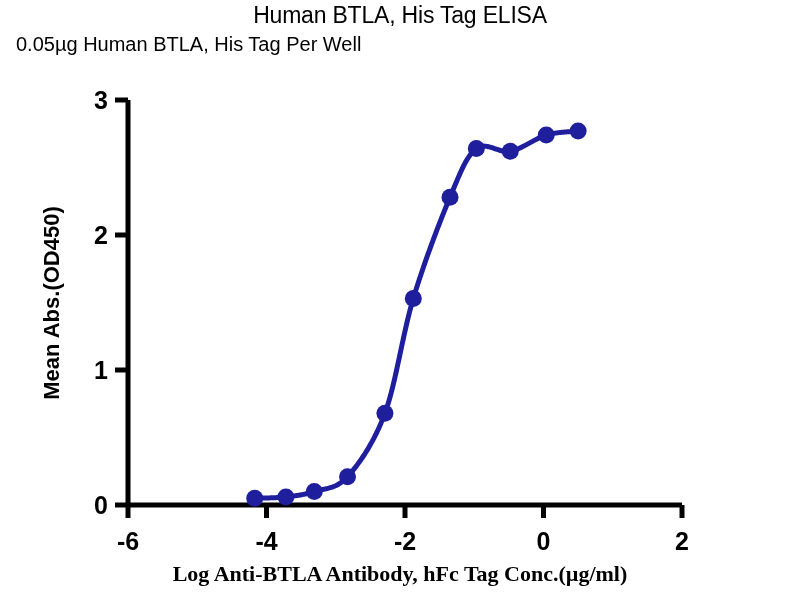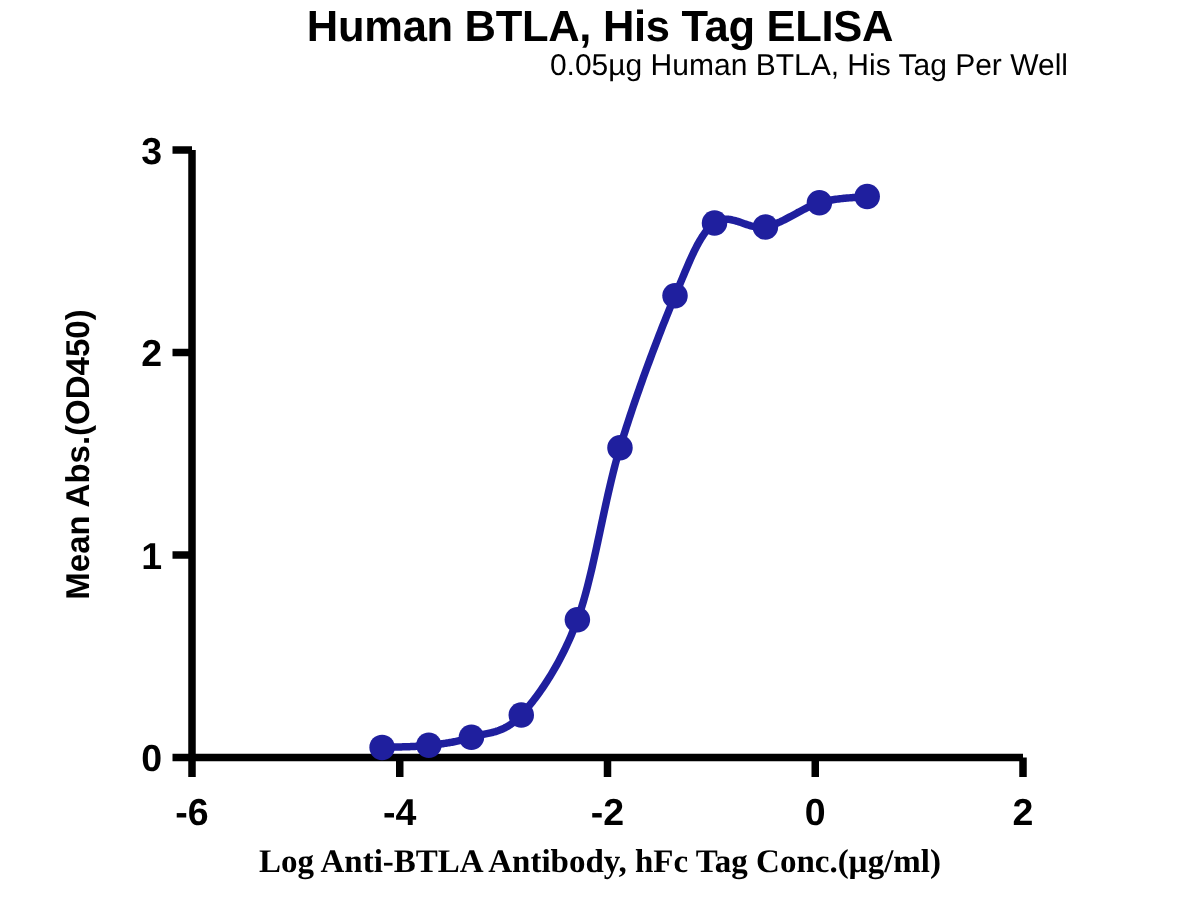--- a/index.html
+++ b/index.html
@@ -10,26 +10,26 @@
     overflow:hidden;
   }
   #figure {
     position:relative;
     width:800px; height:600px;
     background:#ffffff;
   }
   .title {
     position:absolute; left:0; top:2px; width:800px;
     text-align:center;
-    font-size:29px; font-weight:bold; color:#000;
+    font-size:23px; font-weight:normal; color:#000;
     letter-spacing:-0.2px;
   }
   .subtitle {
-    position:absolute; left:4px; top:33px; width:708px;
-    text-align:right;
+    position:absolute; left:16px; top:33px; width:708px;
+    text-align:left;
     font-size:20px; font-weight:normal; color:#000;
   }
   .xlabel {
     position:absolute; left:0; top:561px; width:800px;
     text-align:center;
     font-size:22px; font-weight:bold; color:#000;font-family:Liberation Serif, serif;
   }
   .ylabel {
     position:absolute;
     left:-118px; top:290px;

